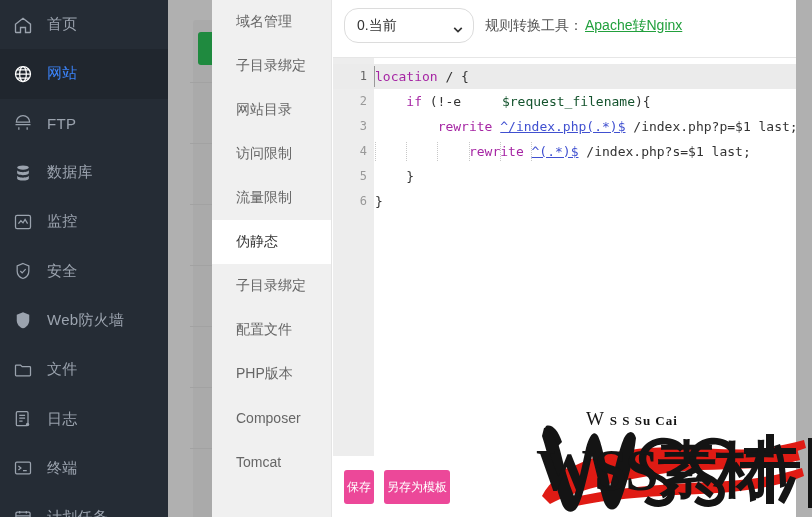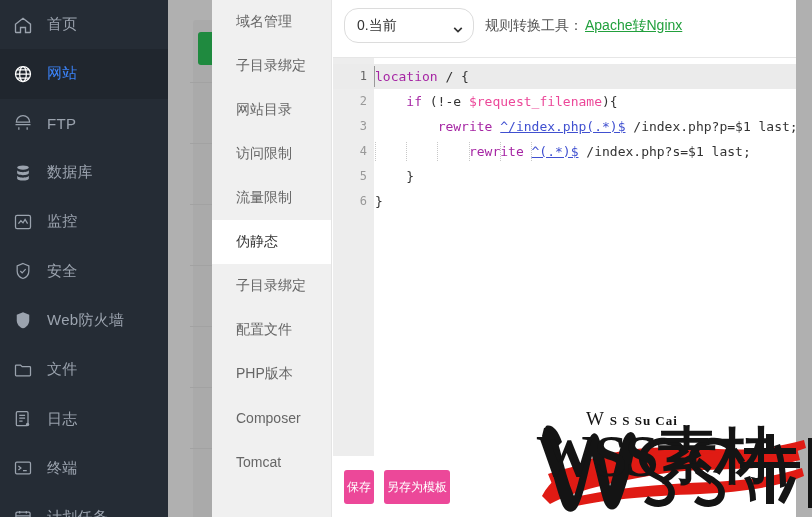--- a/index.html
+++ b/index.html
@@ -234,21 +234,21 @@
     height: 25px;
     line-height: 25px;
   }
   .cursor-bar {
     position: absolute;
     left: 41px; top: 2px;
     width: 1px; height: 21px;
     background: #999;
   }
   .tok-kw   { color: #a626a4; }
-  .tok-var  { color: #ec4899; }
+  .tok-var  { color: #14532d; margin-left: 33px; }
   .tok-str  { color: #4050d0; text-decoration: underline; }
   .tok-pl   { color: #333333; }
   .indent-guides {
     position: absolute;
     left: 42px; top: 3px;
     height: 19px;
     display: flex;
   }
   .ig {
     width: 31.2px;
@@ -291,21 +291,21 @@
     font-family: "Liberation Serif", serif;
     font-size: 15px;
     color: #141414;
     letter-spacing: 1px;
     white-space: nowrap;
   }
   .wm-sub b { font-size: 19px; font-weight: normal; }
   .wm-sub span { font-size: 13px; font-weight: bold; }
   .wm-main {
     position: absolute;
-    left: 8px; top: 22px;
+    left: 8px; top: 36px;
     font-family: "Liberation Serif", serif;
     font-size: 60px;
     font-weight: bold;
     color: #141414;
     letter-spacing: -2px;
     white-space: nowrap;
     line-height: 60px;
   }
 </style>
 </head>

